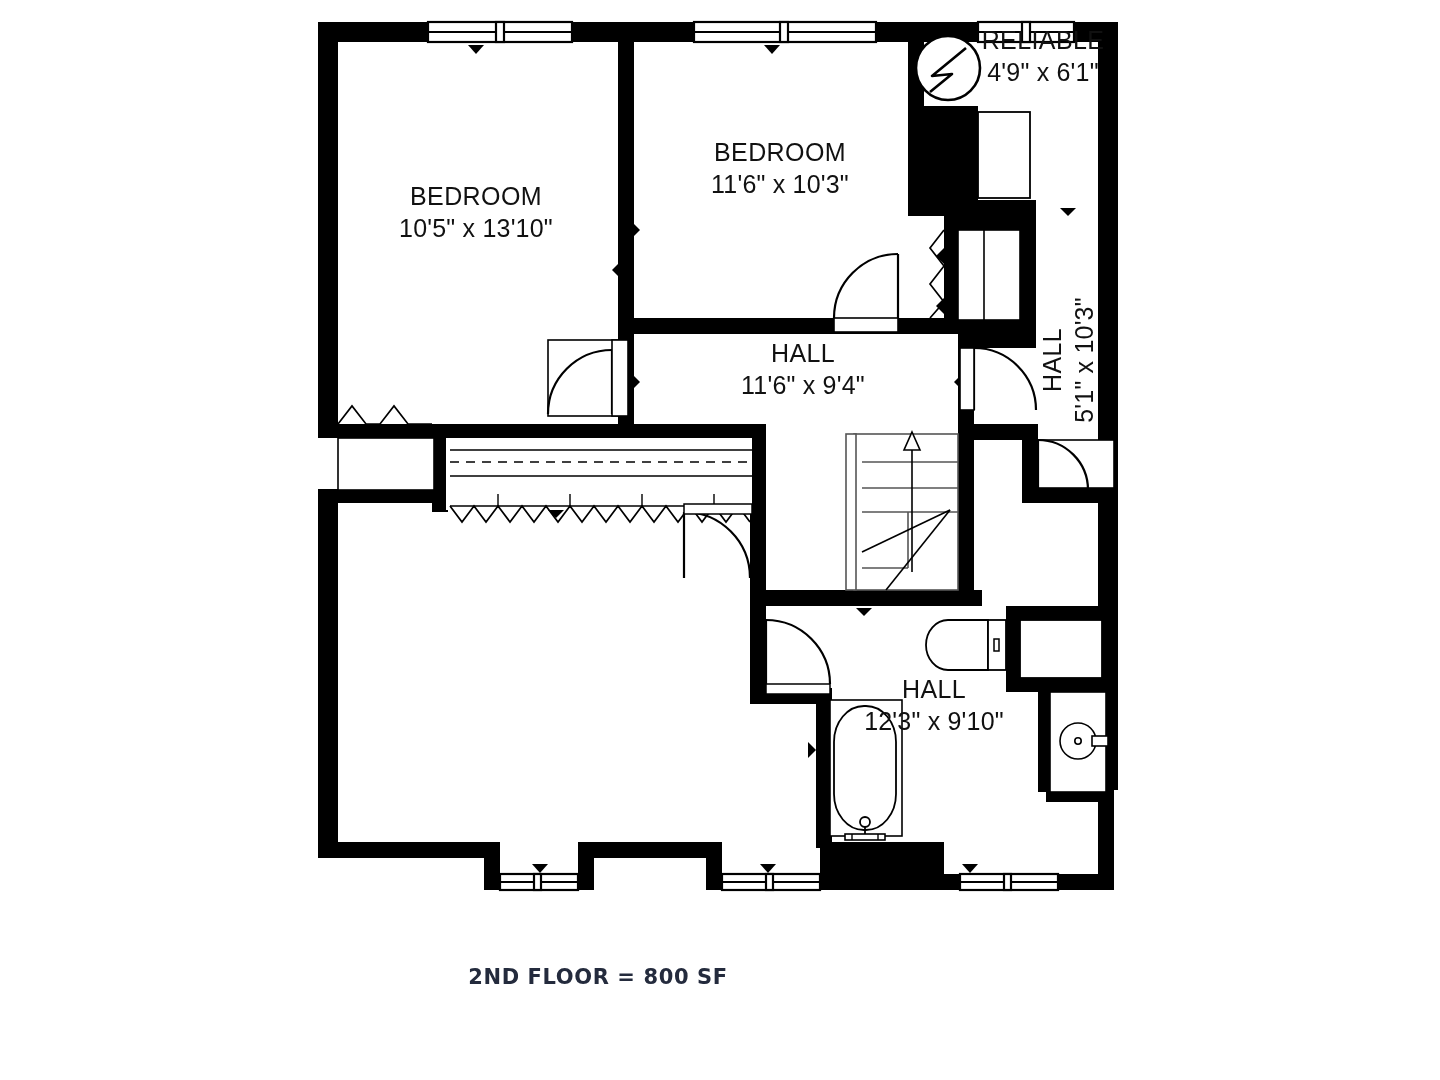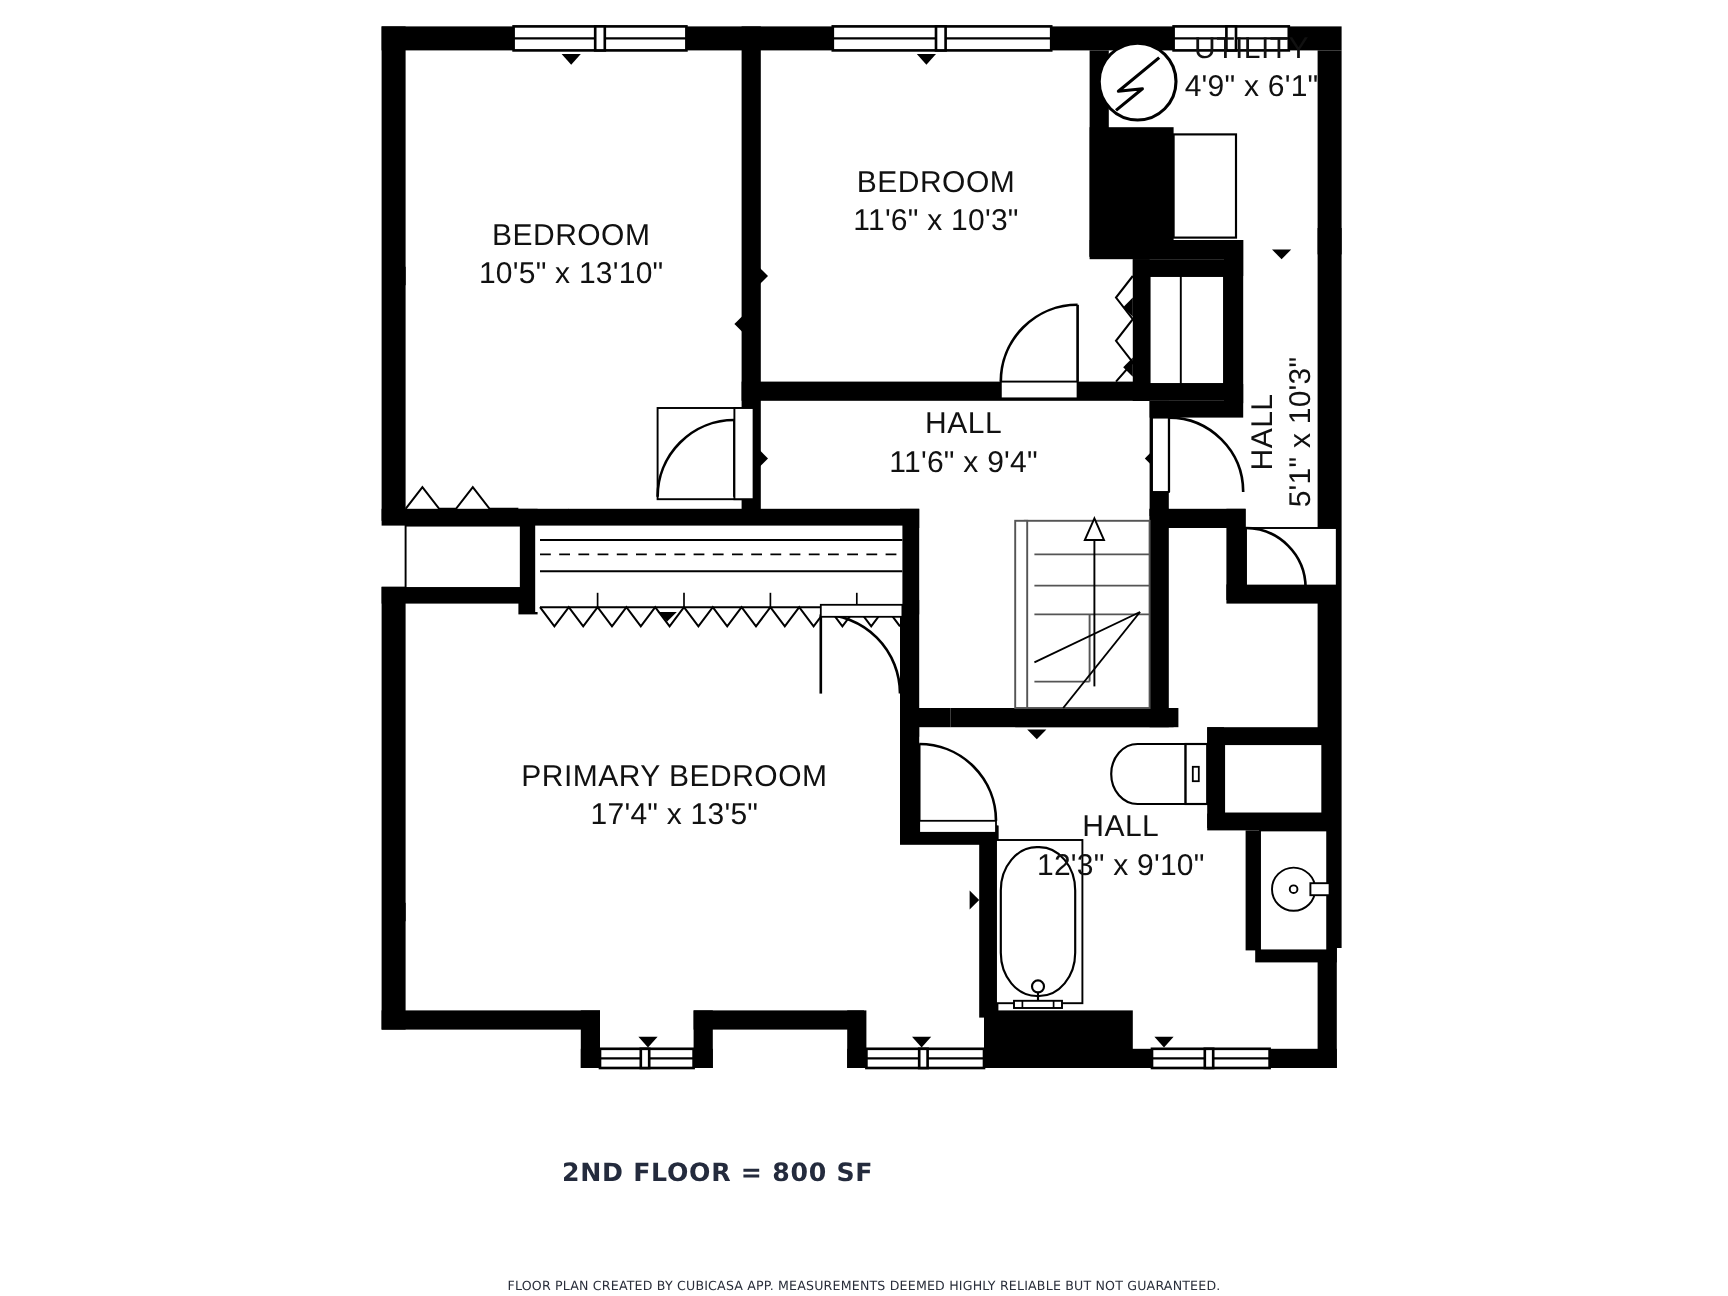--- a/index.html
+++ b/index.html
@@ -343,41 +343,36 @@
     <span class="rname">BEDROOM</span>
     <span class="rdim">10'5" x 13'10"</span>
   </div>
 
   <div class="room-label" style="left:780px; top:168px; transform:translate(-50%,-50%);">
     <span class="rname">BEDROOM</span>
     <span class="rdim">11'6" x 10'3"</span>
   </div>
 
   <div class="room-label" style="left:1043px; top:56px; transform:translate(-50%,-50%);">
-    <span class="rname">UTILITY</span>
+    <span class="rname">RELIABLE</span>
     <span class="rdim">4'9" x 6'1"</span>
   </div>
 
   <div class="room-label" style="left:803px; top:369px; transform:translate(-50%,-50%);">
     <span class="rname">HALL</span>
     <span class="rdim">11'6" x 9'4"</span>
   </div>
 
   <div class="room-label label-rot" style="left:1068px; top:360px; transform:translate(-50%,-50%) rotate(-90deg);">
     <span class="rname">HALL</span>
     <span class="rdim">5'1" x 10'3"</span>
   </div>
 
-  <div class="room-label" style="left:562px; top:663px; transform:translate(-50%,-50%);">
-    <span class="rname">PRIMARY BEDROOM</span>
-    <span class="rdim">17'4" x 13'5"</span>
-  </div>
 
   <div class="room-label" style="left:934px; top:705px; transform:translate(-50%,-50%);">
     <span class="rname">HALL</span>
     <span class="rdim">12'3" x 9'10"</span>
   </div>
 
   <div id="floor-area-caption">2ND FLOOR = 800 SF</div>
 
-  <div id="disclaimer-caption">FLOOR PLAN CREATED BY CUBICASA APP. MEASUREMENTS DEEMED HIGHLY RELIABLE BUT NOT GUARANTEED.</div>
 
 </div>
 
 </body></html>

